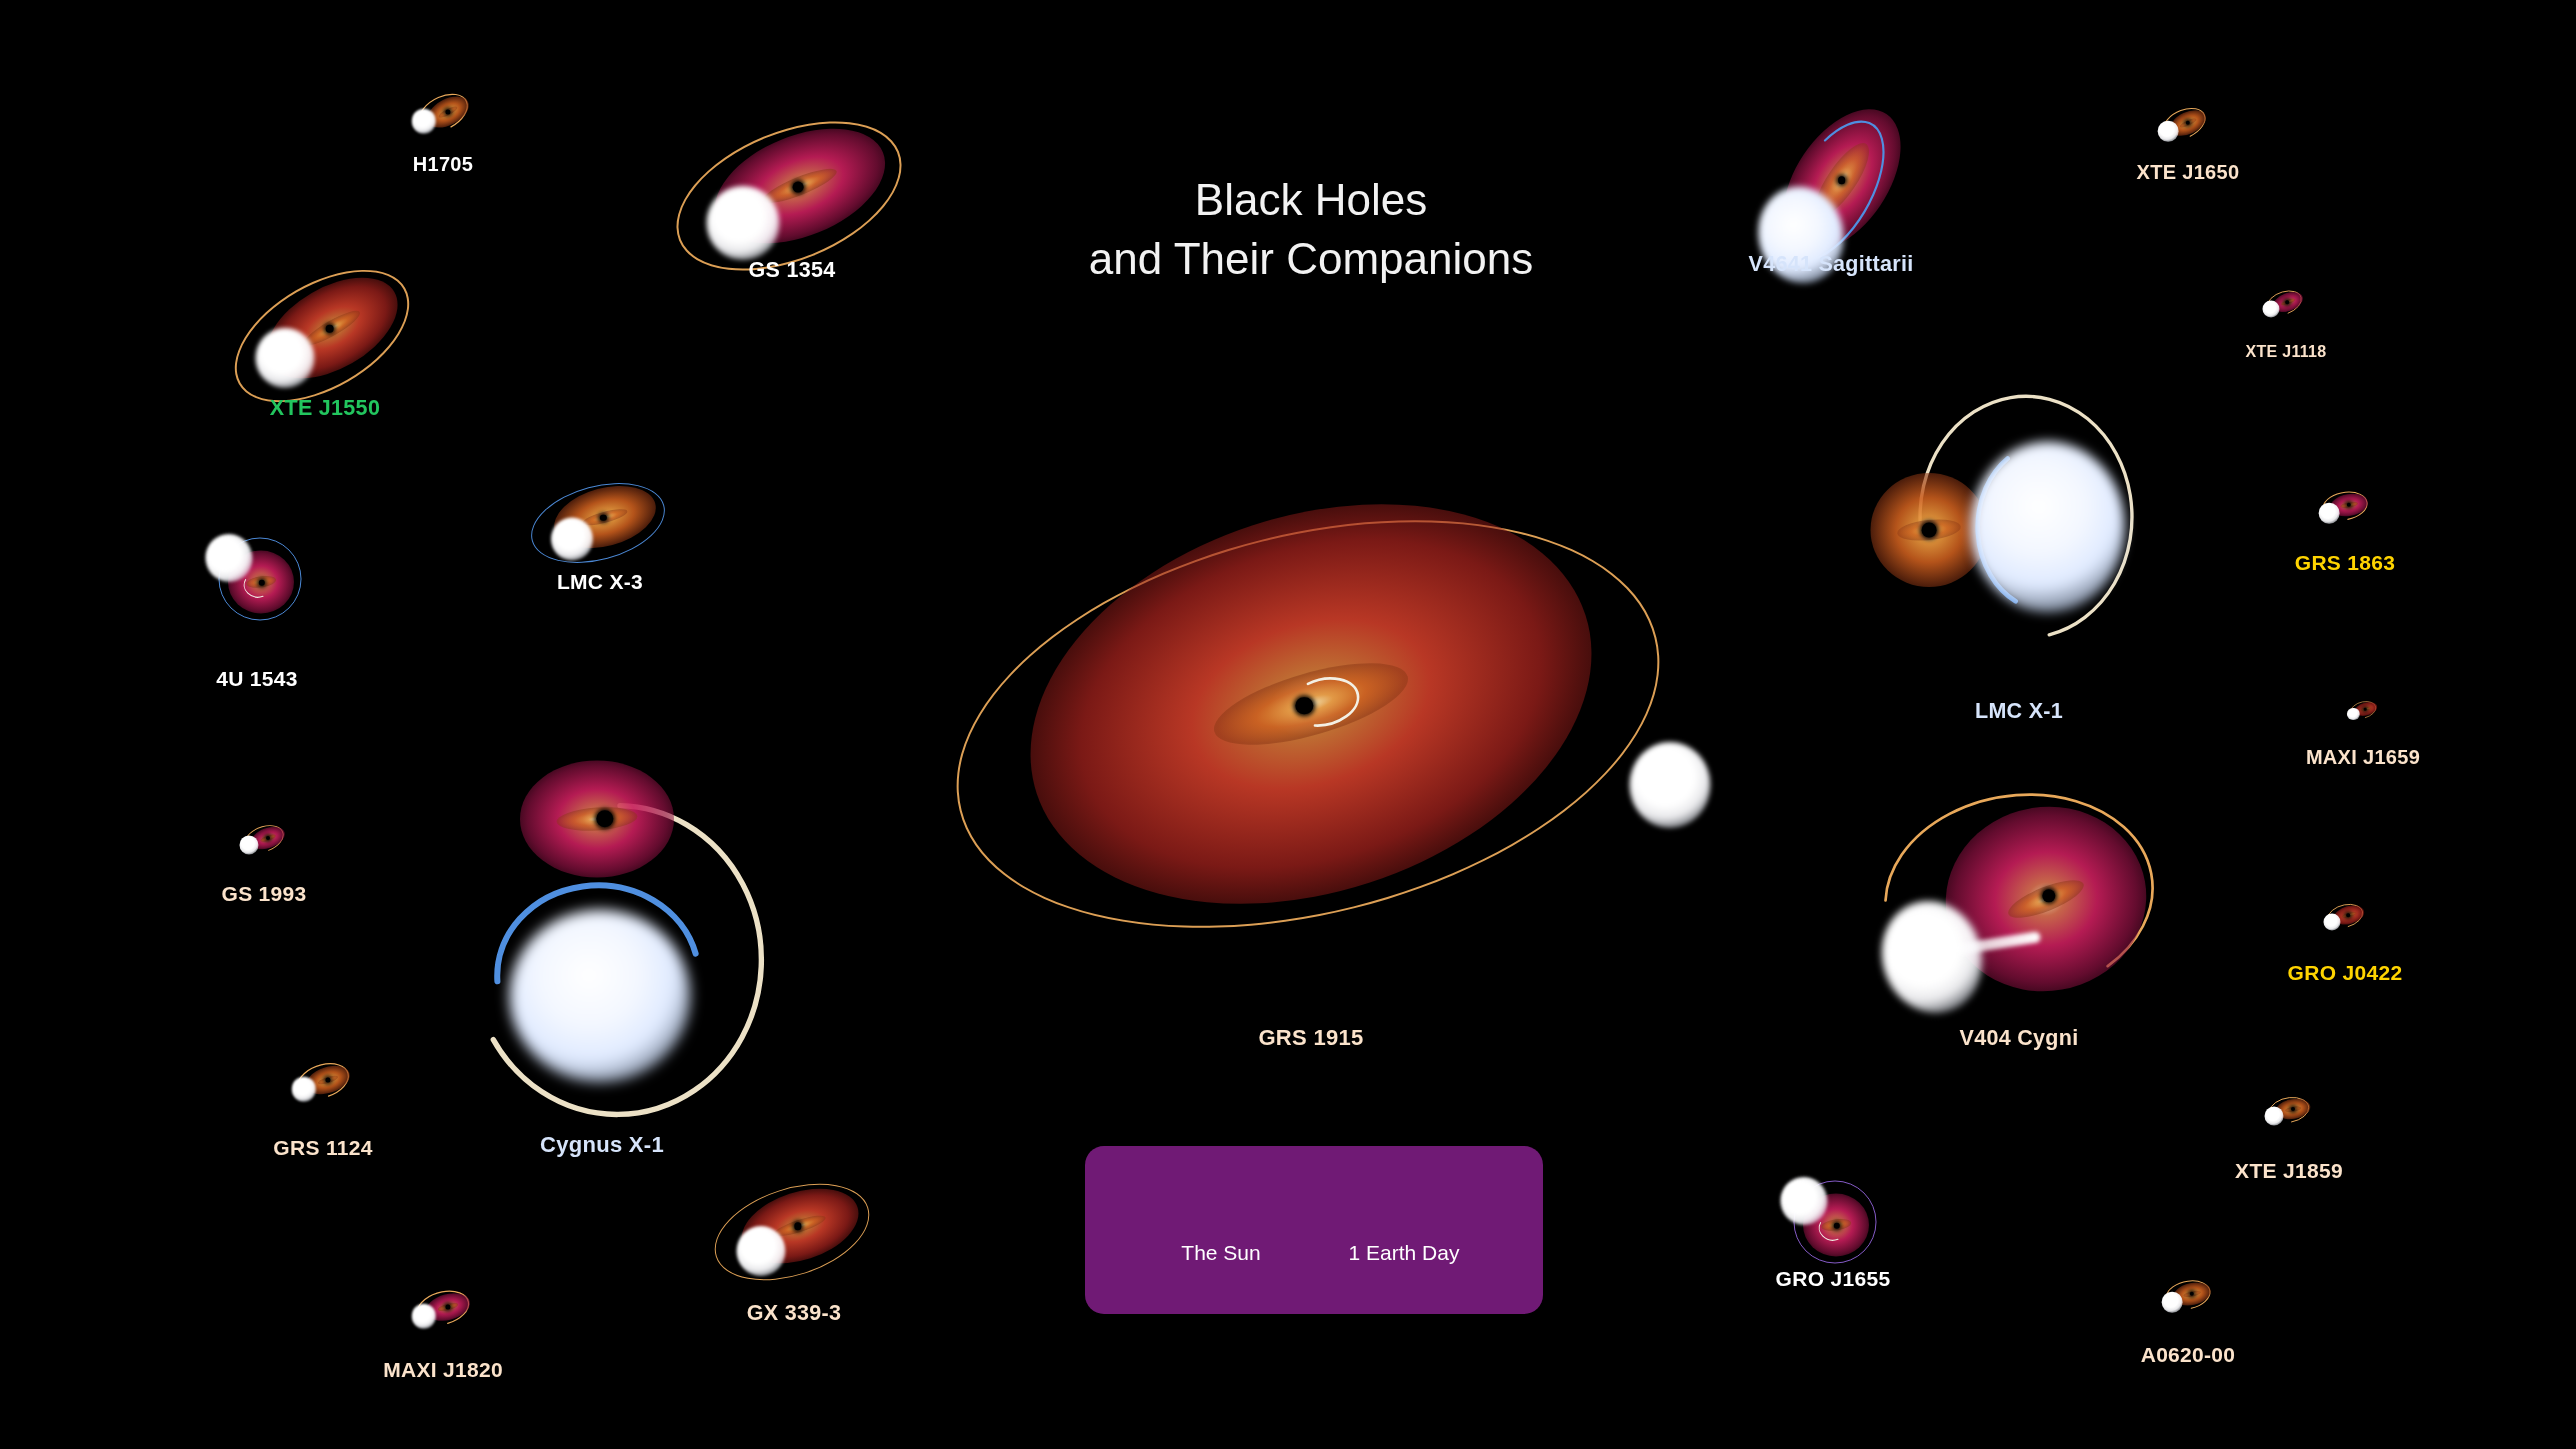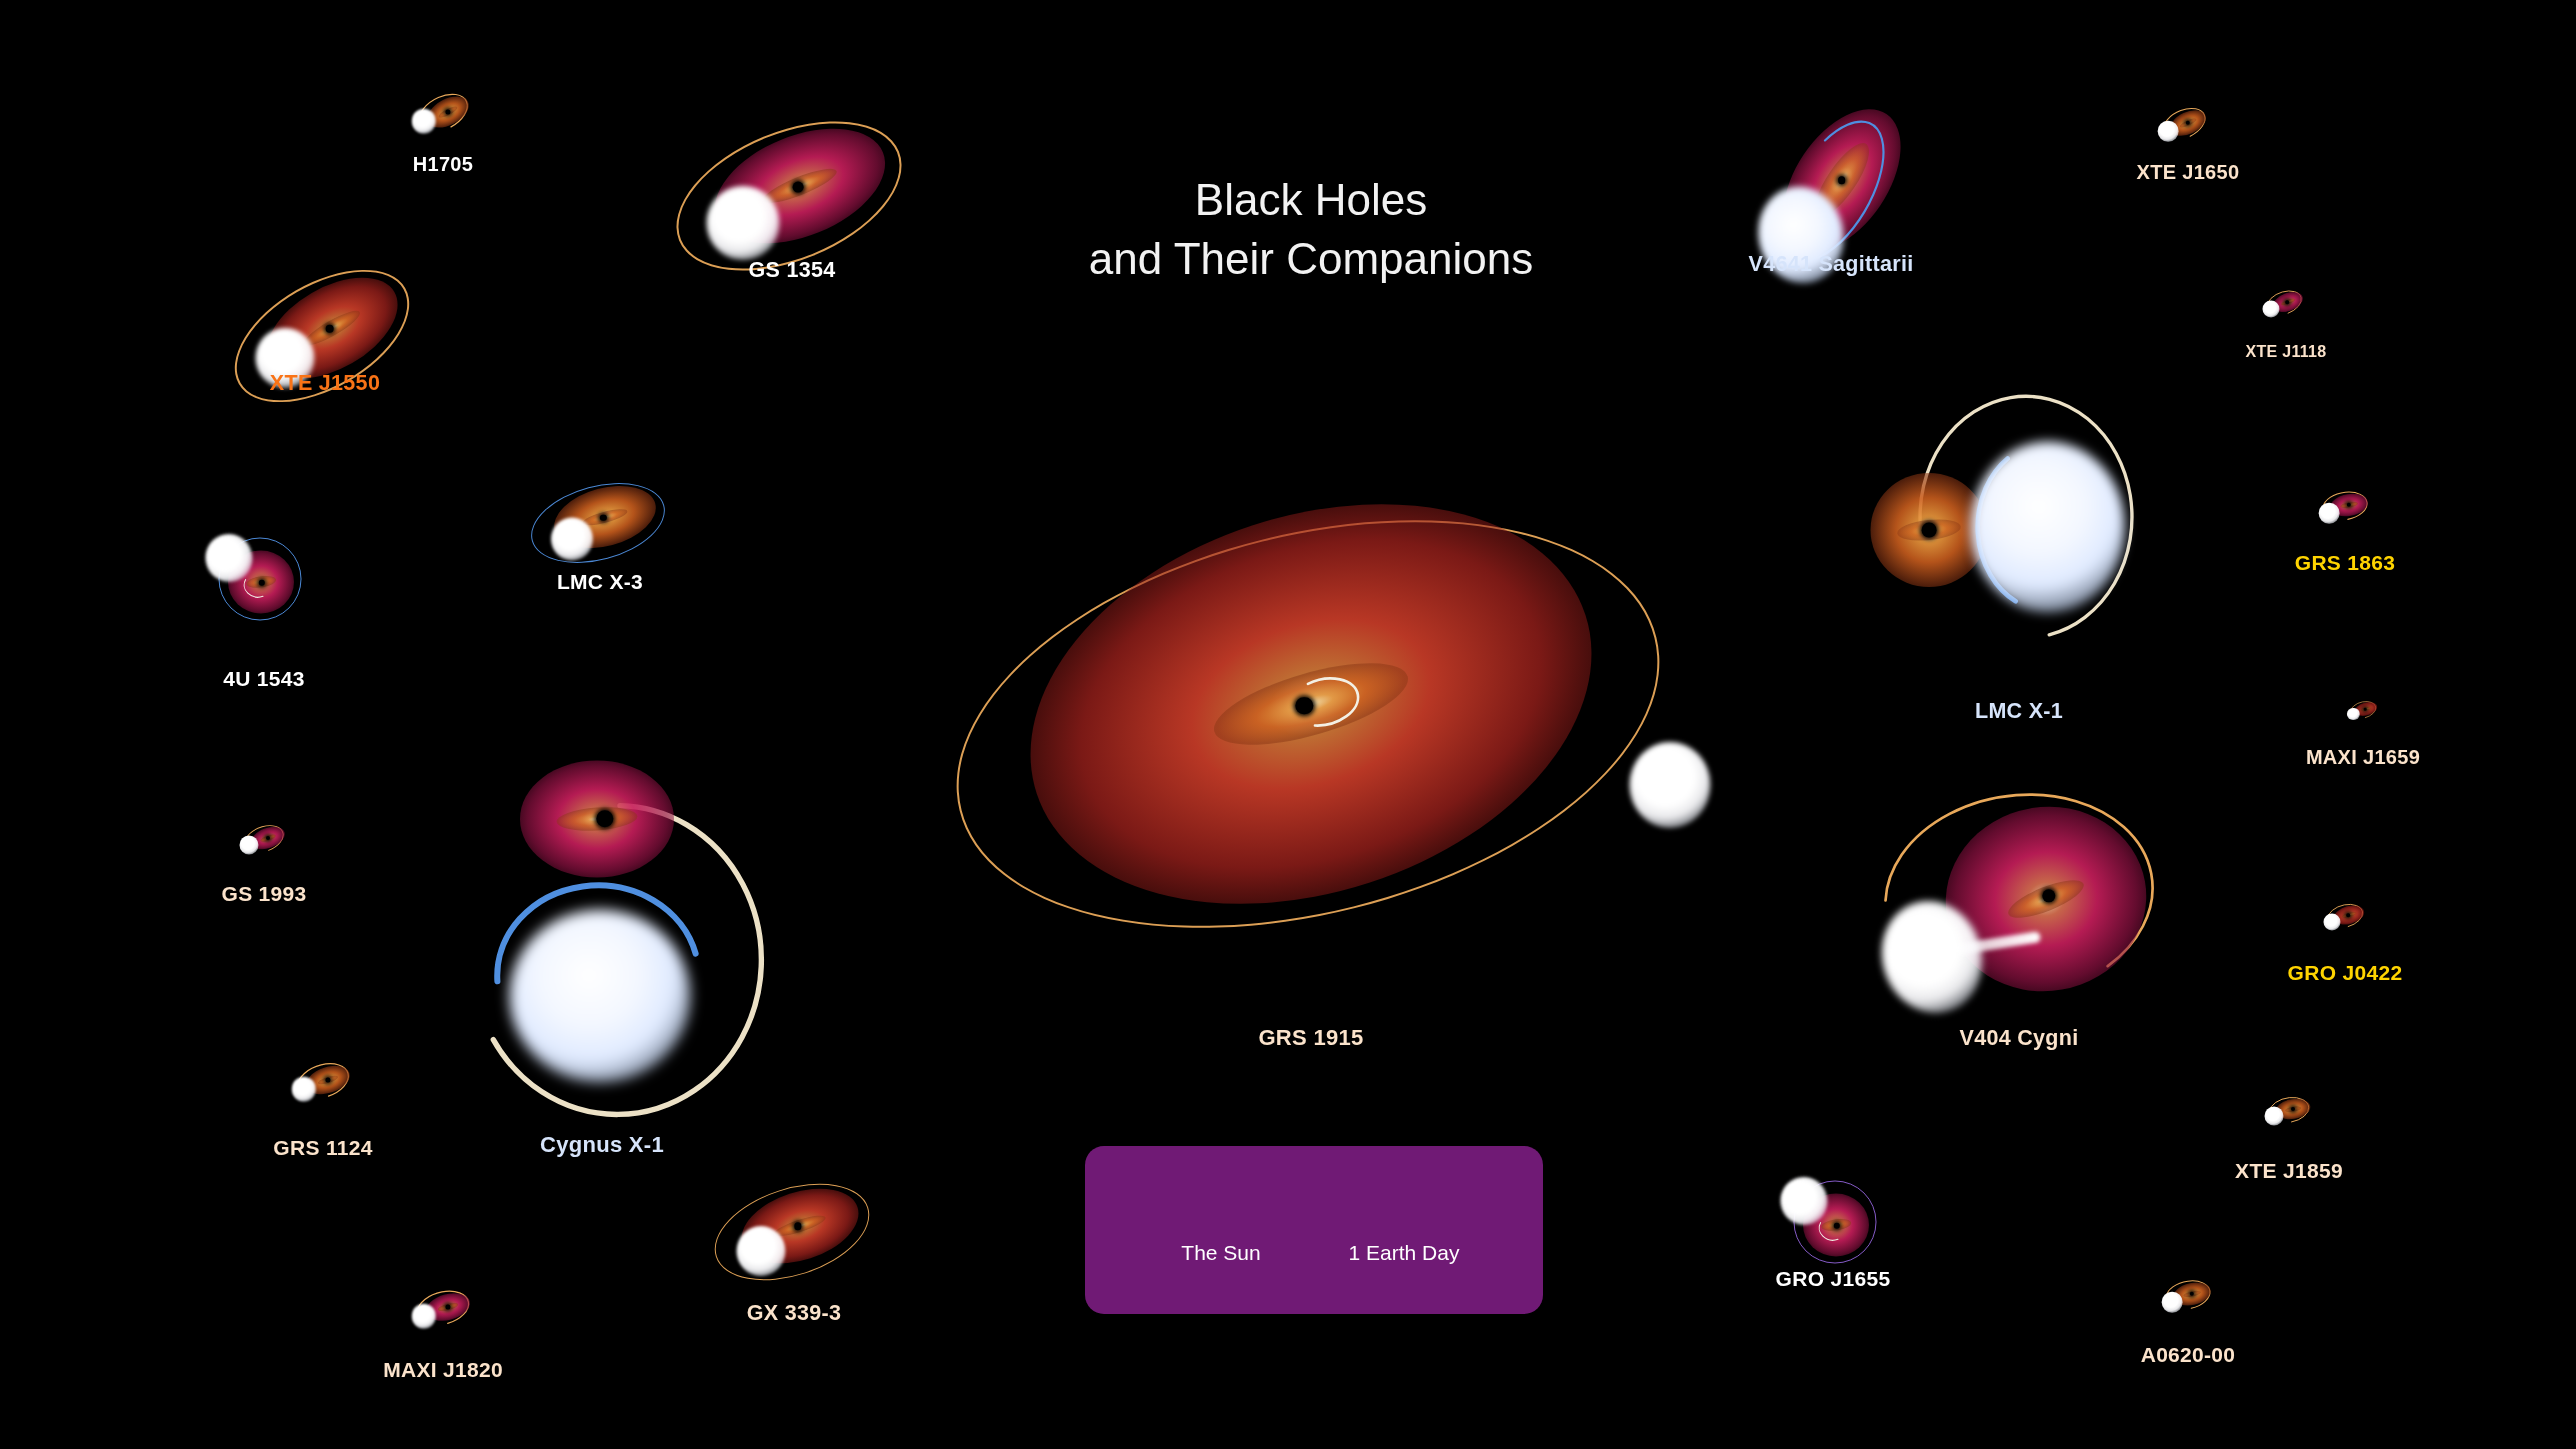--- a/index.html
+++ b/index.html
@@ -82,21 +82,21 @@
         <div class="star" style="left: -49px; top: 32px; width: 73px; height: 74px; background: radial-gradient(circle at 44% 40%, rgb(255, 255, 255) 0%, rgb(255, 255, 255) 42%, rgba(252, 252, 255, 0.92) 60%, rgba(230, 238, 252, 0.42) 80%, rgba(190, 210, 245, 0) 100%); transform: translate(-50%, -50%) rotate(0deg); filter: blur(2.5px);"></div>
       </div>
       <div class="sysname" style="left: 792px; top: 258px; color: rgb(255, 255, 255); font-size: 21.5px;">GS 1354</div>
       <div class="sys" style="left: 325px; top: 332px; width: 0px; height: 0px;">
         <div class="orbit" style="left: -2.7px; top: 4px; width: 188px; height: 101px; border: 2px solid rgb(232, 168, 90); transform: translate(-50%, -50%) rotate(-30deg); opacity: 0.95;"></div>
         <div class="disk" style="left: 6.7px; top: -4px; width: 144px; height: 81px; background: radial-gradient(rgba(235, 215, 160, 0.95) 0%, rgba(205, 120, 55, 0.93) 11%, rgba(200, 60, 40, 0.92) 30%, rgba(170, 35, 30, 0.72) 58%, rgba(90, 12, 14, 0.3) 82%, rgba(0, 0, 0, 0) 100%); transform: translate(-50%, -50%) rotate(-30deg); opacity: 1;"></div>
         <div class="disk" style="left: 6.7px; top: -4px; width: 64px; height: 14.8px; background: radial-gradient(rgba(245, 225, 175, 0.95) 0%, rgba(230, 150, 60, 0.93) 16%, rgba(205, 95, 30, 0.88) 40%, rgba(140, 55, 20, 0.6) 68%, rgba(50, 18, 6, 0.22) 88%, rgba(0, 0, 0, 0) 100%); transform: translate(-50%, -50%) rotate(-30deg); opacity: 0.8;"></div>
         <div class="bh" style="left: 4.7px; top: -3.4px; width: 8.7px; height: 8.7px;"></div>
         <div class="star" style="left: -40px; top: 26px; width: 59px; height: 60px; background: radial-gradient(circle at 44% 40%, rgb(255, 255, 255) 0%, rgb(255, 255, 255) 42%, rgba(252, 252, 255, 0.92) 60%, rgba(230, 238, 252, 0.42) 80%, rgba(190, 210, 245, 0) 100%); transform: translate(-50%, -50%) rotate(0deg); filter: blur(2.1px);"></div>
       </div>
-      <div class="sysname" style="left: 325px; top: 371px; color: #f97316; font-size: 21.5px;">XTE J1550</div>
+      <div class="sysname" style="left: 325px; top: 396px; color: #22c55e; font-size: 21.5px;">XTE J1550</div>
       <div class="sys" style="left: 2184px; top: 124px; width: 0px; height: 0px;">
         <svg width="52" height="35" style="position: absolute; left: 0px; top: 0px; transform: translate(-50%, -50%) rotate(-25deg);" viewBox="0 0 77.0781 51.5469">
           <path d="M 6.143827301051012 21.92584561741281 A 33 20.24 0 1 1 39.226229317502046 46.015623387192576" fill="none" stroke="#e8a85a" stroke-width="1.54" stroke-linecap="round"></path>
         </svg>
         <div class="disk" style="left: 4.4px; top: -1.2px; width: 38px; height: 22px; background: radial-gradient(rgba(245, 225, 175, 0.95) 0%, rgba(230, 150, 60, 0.93) 16%, rgba(205, 95, 30, 0.88) 40%, rgba(140, 55, 20, 0.6) 68%, rgba(50, 18, 6, 0.22) 88%, rgba(0, 0, 0, 0) 100%); transform: translate(-50%, -50%) rotate(-25deg); opacity: 1;"></div>
         <div class="disk" style="left: 4.4px; top: -1.2px; width: 17.7px; height: 5px; background: radial-gradient(rgba(245, 225, 175, 0.95) 0%, rgba(230, 150, 60, 0.93) 16%, rgba(205, 95, 30, 0.88) 40%, rgba(140, 55, 20, 0.6) 68%, rgba(50, 18, 6, 0.22) 88%, rgba(0, 0, 0, 0) 100%); transform: translate(-50%, -50%) rotate(-25deg); opacity: 0.8;"></div>
         <div class="bh" style="left: 3.8px; top: -1.2px; width: 4.4px; height: 4.4px;"></div>
         <div class="star" style="left: -16px; top: 7px; width: 20.7px; height: 20.7px; background: radial-gradient(circle at 44% 40%, rgb(255, 255, 255) 0%, rgb(255, 255, 255) 42%, rgba(252, 252, 255, 0.92) 60%, rgba(230, 238, 252, 0.42) 80%, rgba(190, 210, 245, 0) 100%); transform: translate(-50%, -50%) rotate(0deg); filter: blur(0.7px);"></div>
       </div>
       <div class="sysname" style="left: 2188px; top: 161px; color: rgb(251, 227, 203); font-size: 20px;">XTE J1650</div>
@@ -131,21 +131,21 @@
       <div class="sys" style="left: 258px; top: 577px; width: 0px; height: 0px;">
         <div class="orbit" style="left: 1.6px; top: 2.1px; width: 81px; height: 81px; border: 1.3px solid rgb(79, 143, 224); transform: translate(-50%, -50%) rotate(0deg); opacity: 0.95;"></div>
         <div class="disk" style="left: 3.2px; top: 5.4px; width: 66px; height: 63px; background: radial-gradient(rgba(240, 215, 165, 0.95) 0%, rgba(215, 110, 80, 0.92) 13%, rgba(200, 30, 92, 0.9) 36%, rgba(150, 18, 70, 0.66) 64%, rgba(60, 6, 30, 0.26) 85%, rgba(0, 0, 0, 0) 100%); transform: translate(-50%, -50%) rotate(0deg); opacity: 1;"></div>
         <div class="disk" style="left: 3.2px; top: 5.4px; width: 29.5px; height: 11.3px; background: radial-gradient(rgba(245, 225, 175, 0.95) 0%, rgba(230, 150, 60, 0.93) 16%, rgba(205, 95, 30, 0.88) 40%, rgba(140, 55, 20, 0.6) 68%, rgba(50, 18, 6, 0.22) 88%, rgba(0, 0, 0, 0) 100%); transform: translate(-50%, -50%) rotate(-8deg); opacity: 0.8;"></div>
         <div class="bh" style="left: 3.8px; top: 5.9px; width: 6.4px; height: 6.4px;"></div>
         <svg width="35" height="32" style="position: absolute; left: -0.5px; top: 8px; transform: translate(-50%, -50%) rotate(0deg);" viewBox="0 0 52.7969 48">
           <path d="M 33.93704129311481 41.14951918179696 A 20.8 18.400000000000002 0 0 1 7.74742494024974 15.857623843374714" fill="none" stroke="#f0ece0" stroke-width="1.6" stroke-linecap="round"></path>
         </svg>
         <div class="star" style="left: -29.5px; top: -19px; width: 47px; height: 48px; background: radial-gradient(circle at 44% 40%, rgb(255, 255, 255) 0%, rgb(255, 255, 255) 42%, rgba(252, 252, 255, 0.92) 60%, rgba(230, 238, 252, 0.42) 80%, rgba(190, 210, 245, 0) 100%); transform: translate(-50%, -50%) rotate(-20deg); filter: blur(1.6px);"></div>
       </div>
-      <div class="sysname" style="left: 264px; top: 667px; color: rgb(255, 255, 255); font-size: 21px;">4U 1543</div>
+      <div class="sysname" style="left: 257px; top: 667px; color: rgb(255, 255, 255); font-size: 21px;">4U 1543</div>
       <div class="sys" style="left: 2345px; top: 506px; width: 0px; height: 0px;">
         <svg width="52" height="35" style="position: absolute; left: 0px; top: 0px; transform: translate(-50%, -50%) rotate(-10deg);" viewBox="0 0 77.0781 51.5469">
           <path d="M 6.143827301051012 21.92584561741281 A 33 20.24 0 1 1 39.226229317502046 46.015623387192576" fill="none" stroke="#e8a85a" stroke-width="1.54" stroke-linecap="round"></path>
         </svg>
         <div class="disk" style="left: 4.4px; top: -1.2px; width: 38px; height: 22px; background: radial-gradient(rgba(240, 215, 165, 0.95) 0%, rgba(215, 110, 80, 0.92) 13%, rgba(200, 30, 92, 0.9) 36%, rgba(150, 18, 70, 0.66) 64%, rgba(60, 6, 30, 0.26) 85%, rgba(0, 0, 0, 0) 100%); transform: translate(-50%, -50%) rotate(-10deg); opacity: 1;"></div>
         <div class="disk" style="left: 4.4px; top: -1.2px; width: 17.7px; height: 5px; background: radial-gradient(rgba(245, 225, 175, 0.95) 0%, rgba(230, 150, 60, 0.93) 16%, rgba(205, 95, 30, 0.88) 40%, rgba(140, 55, 20, 0.6) 68%, rgba(50, 18, 6, 0.22) 88%, rgba(0, 0, 0, 0) 100%); transform: translate(-50%, -50%) rotate(-10deg); opacity: 0.8;"></div>
         <div class="bh" style="left: 3.8px; top: -1.2px; width: 4.4px; height: 4.4px;"></div>
         <div class="star" style="left: -16px; top: 7px; width: 20.7px; height: 20.7px; background: radial-gradient(circle at 44% 40%, rgb(255, 255, 255) 0%, rgb(255, 255, 255) 42%, rgba(252, 252, 255, 0.92) 60%, rgba(230, 238, 252, 0.42) 80%, rgba(190, 210, 245, 0) 100%); transform: translate(-50%, -50%) rotate(0deg); filter: blur(0.7px);"></div>
       </div>
       <div class="sysname" style="left: 2345px; top: 551px; color: rgb(255, 212, 0); font-size: 21px;">GRS 1863</div>

